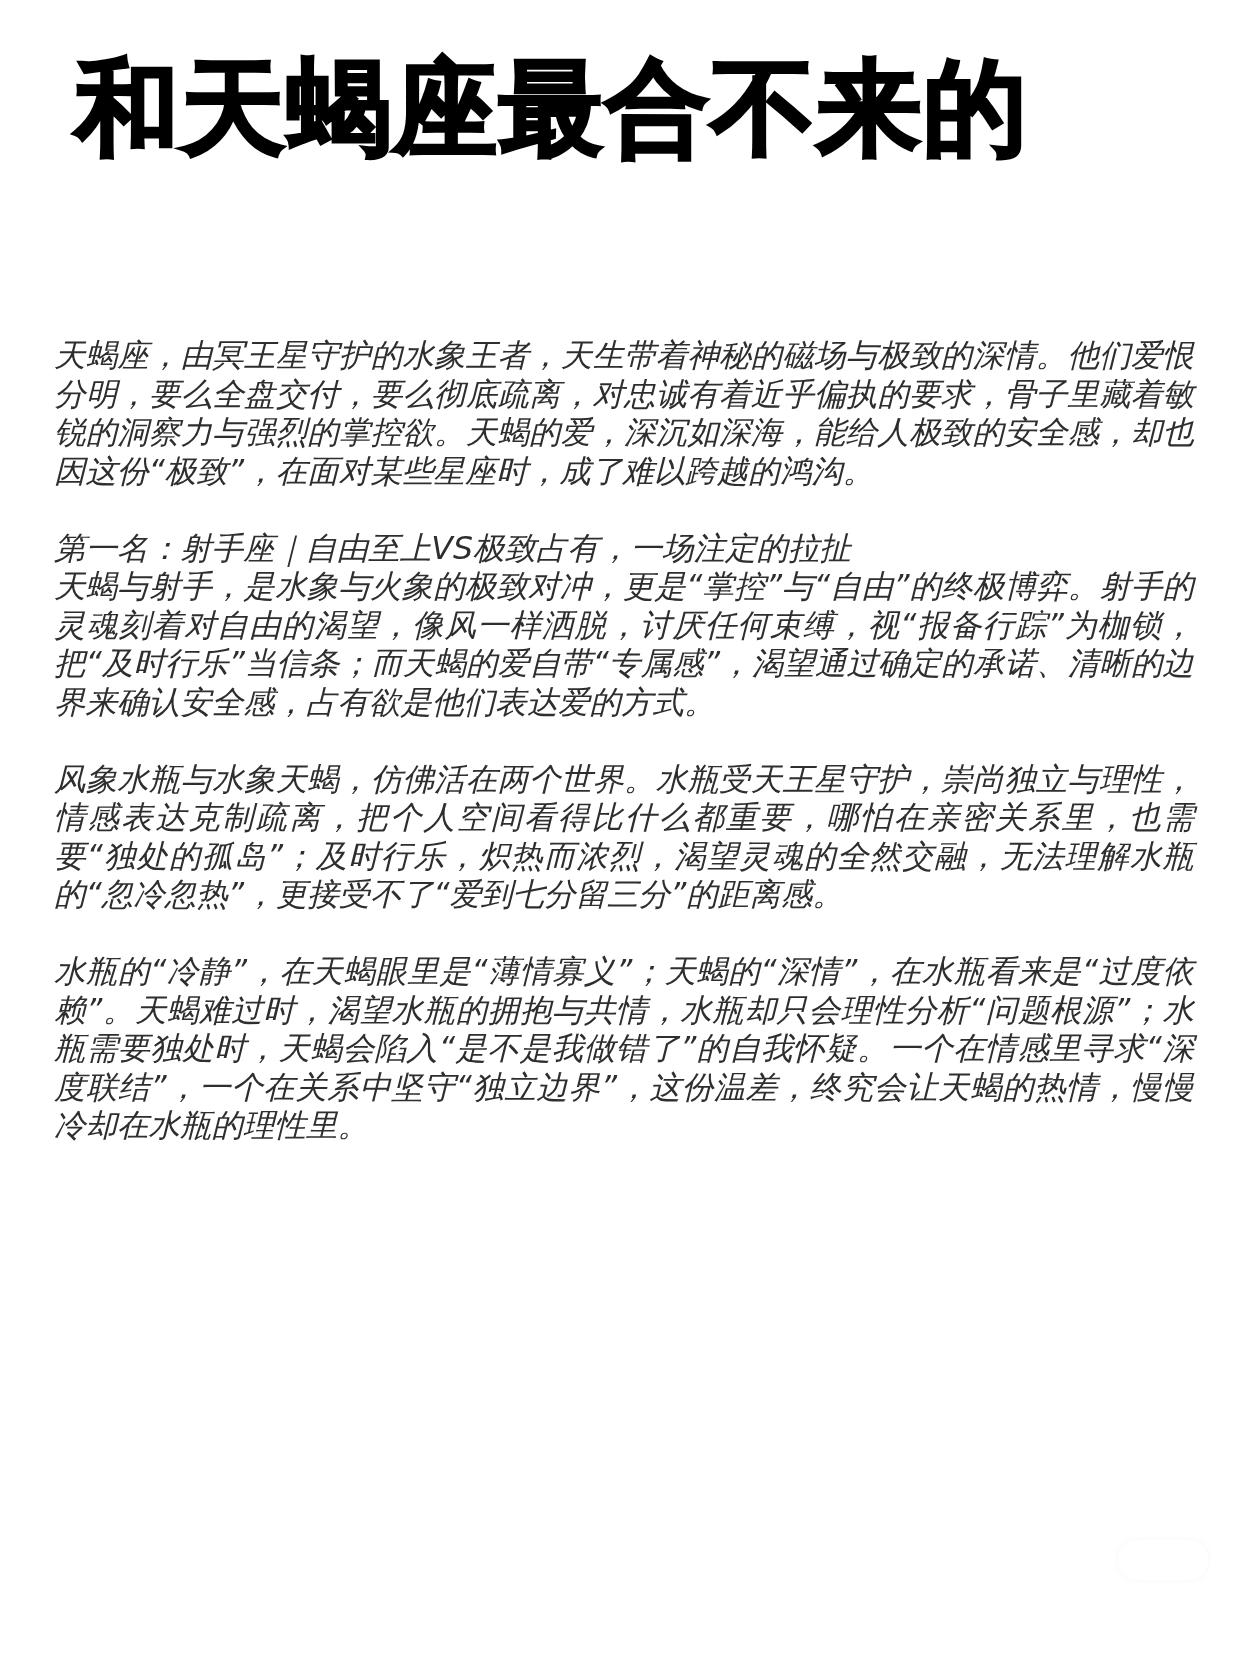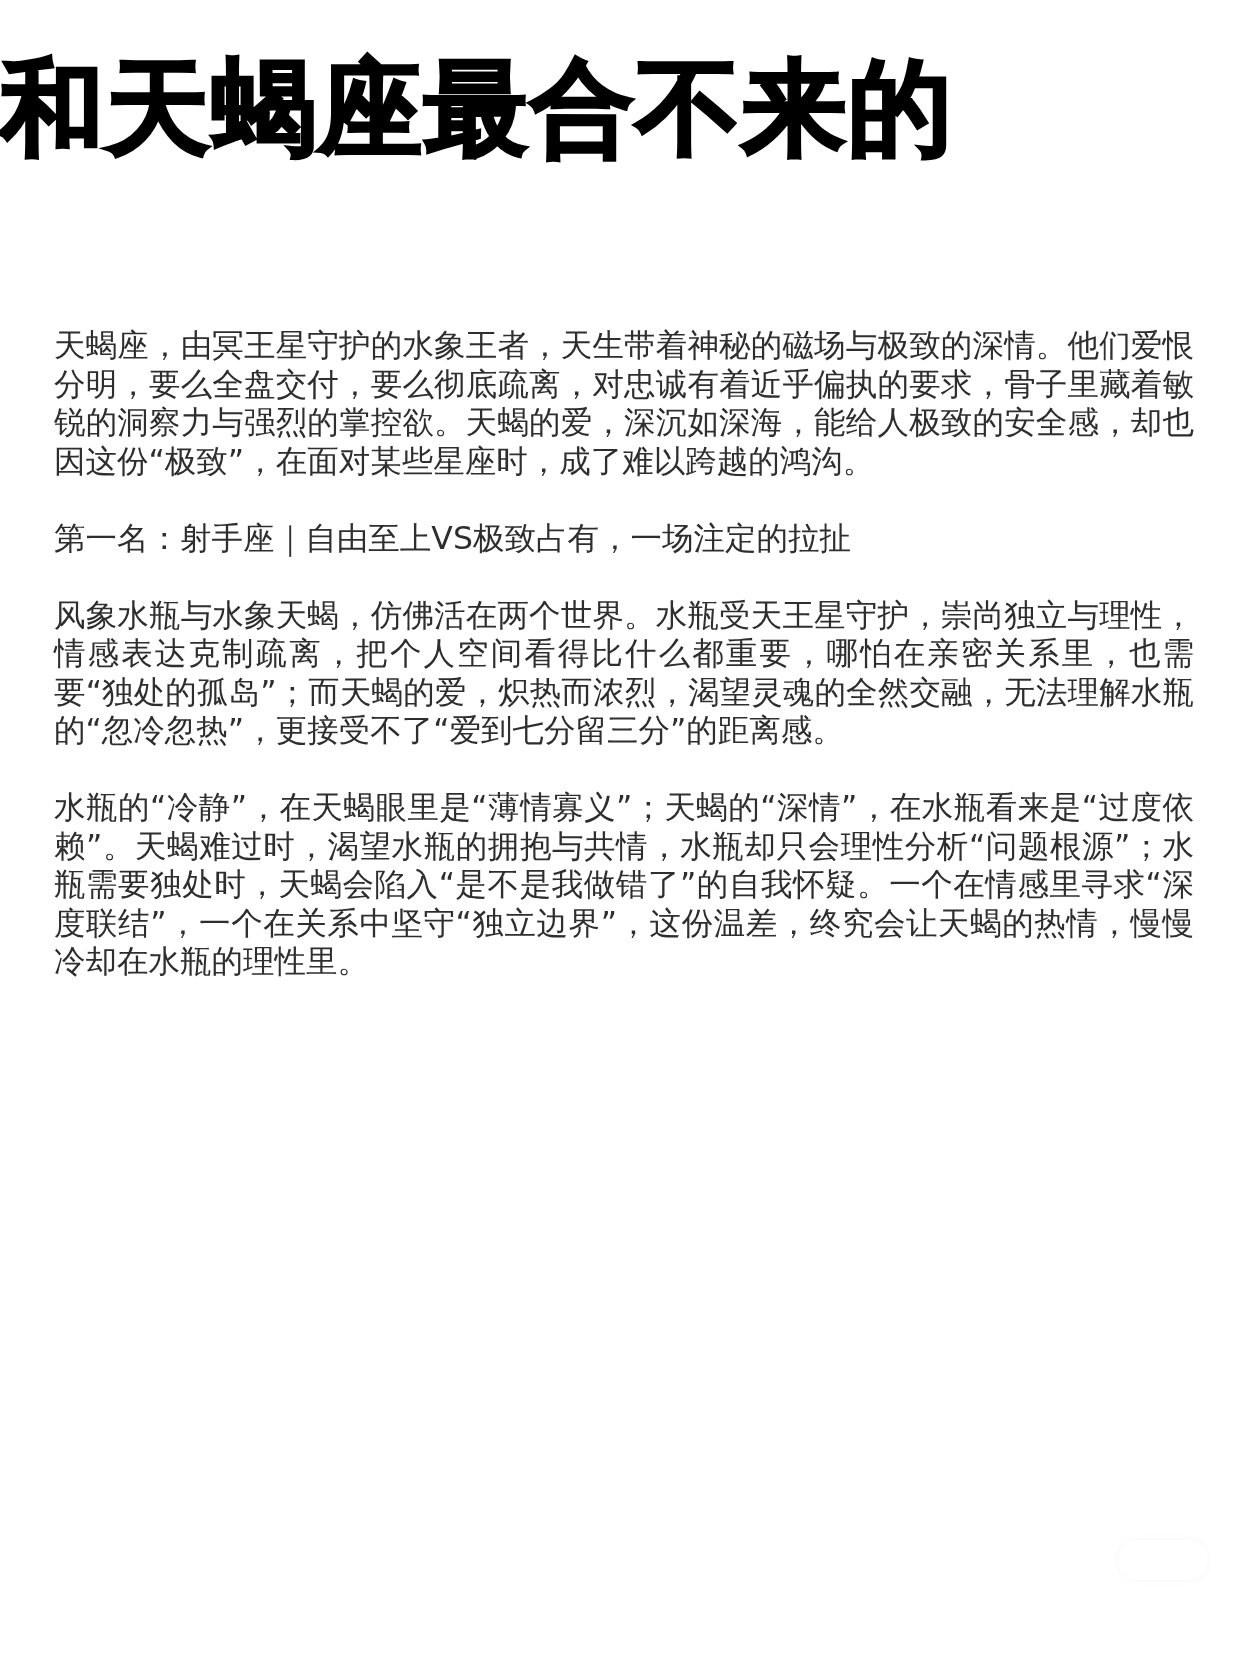--- a/index.html
+++ b/index.html
@@ -13,41 +13,43 @@
       overflow: hidden;
       position: relative;
       font-family: "DejaVu Sans", "Liberation Sans", sans-serif;
       color: #2b2b2b;
     }
     .title-block {
       position: absolute;
       left: 0;
       top: 38px;
       width: 1104px;
+      text-align: center;
       color: #000000;
     }
     .title-line {
       display: block;
       font-weight: 900;
       font-size: 104px;
       line-height: 140px;
       letter-spacing: 2px;
       -webkit-text-stroke: 3px #000;
     }
     .title-line.l2 {
       margin-top: 6px;
     }
     .content {
       position: absolute;
       left: 54px;
-      top: 326px;
+      top: 336px;
       width: 1140px;
       font-size: 31.5px;
       line-height: 38.5px;
       color: #2e2e2e;
+      font-style: italic;
     }
     .para {
       margin: 0 0 38.5px 0;
       text-align: justify;
       word-break: break-all;
     }
     .para .heading {
       display: block;
     }
     .watermark {
@@ -67,22 +69,23 @@
 <div class="title-block">
   <span class="title-line l1">和天蝎座最合不来的</span>
 </div>
 
 <div class="content">
   <p class="para">
     <span>天蝎座，由冥王星守护的水象王者，天生带着神秘的磁场与极致的深情。他们爱恨分明，要么全盘交付，要么彻底疏离，对忠诚有着近乎偏执的要求，骨子里藏着敏锐的洞察力与强烈的掌控欲。天蝎的爱，深沉如深海，能给人极致的安全感，却也因这份“极致”，在面对某些星座时，成了难以跨越的鸿沟。</span>
   </p>
   <p class="para">
     <span class="heading">第一名：射手座｜自由至上VS极致占有，一场注定的拉扯</span>
+    <span>天蝎与射手，是水象与火象的极致对冲，更是“掌控”与“自由”的终极博弈。射手的灵魂刻着对自由的渴望，像风一样洒脱，讨厌任何束缚，视“报备行踪”为枷锁，把“及时行乐”当信条；而天蝎的爱自带“专属感”，渴望通过确定的承诺、清晰的边界来确认安全感，占有欲是他们表达爱的方式。</span>
   </p>
   <p class="para">
-    <span>风象水瓶与水象天蝎，仿佛活在两个世界。水瓶受天王星守护，崇尚独立与理性，情感表达克制疏离，把个人空间看得比什么都重要，哪怕在亲密关系里，也需要“独处的孤岛”；而天蝎的爱，炽热而浓烈，渴望灵魂的全然交融，无法理解水瓶的“忽冷忽热”，更接受不了“爱到七分留三分”的距离感。</span>
+    <span>风象水瓶与水象天蝎，仿佛活在两个世界。水瓶受天王星守护，崇尚独立与理性，情感表达克制疏离，把个人空间看得比什么都重要，哪怕在亲密关系里，也需要“独处的孤岛”；及时行乐，炽热而浓烈，渴望灵魂的全然交融，无法理解水瓶的“忽冷忽热”，更接受不了“爱到七分留三分”的距离感。</span>
   </p>
   <p class="para">
     <span>水瓶的“冷静”，在天蝎眼里是“薄情寡义”；天蝎的“深情”，在水瓶看来是“过度依赖”。天蝎难过时，渴望水瓶的拥抱与共情，水瓶却只会理性分析“问题根源”；水瓶需要独处时，天蝎会陷入“是不是我做错了”的自我怀疑。一个在情感里寻求“深度联结”，一个在关系中坚守“独立边界”，这份温差，终究会让天蝎的热情，慢慢冷却在水瓶的理性里。</span>
   </p>
 </div>
 
 <div class="watermark"></div>
 
 </body></html>

